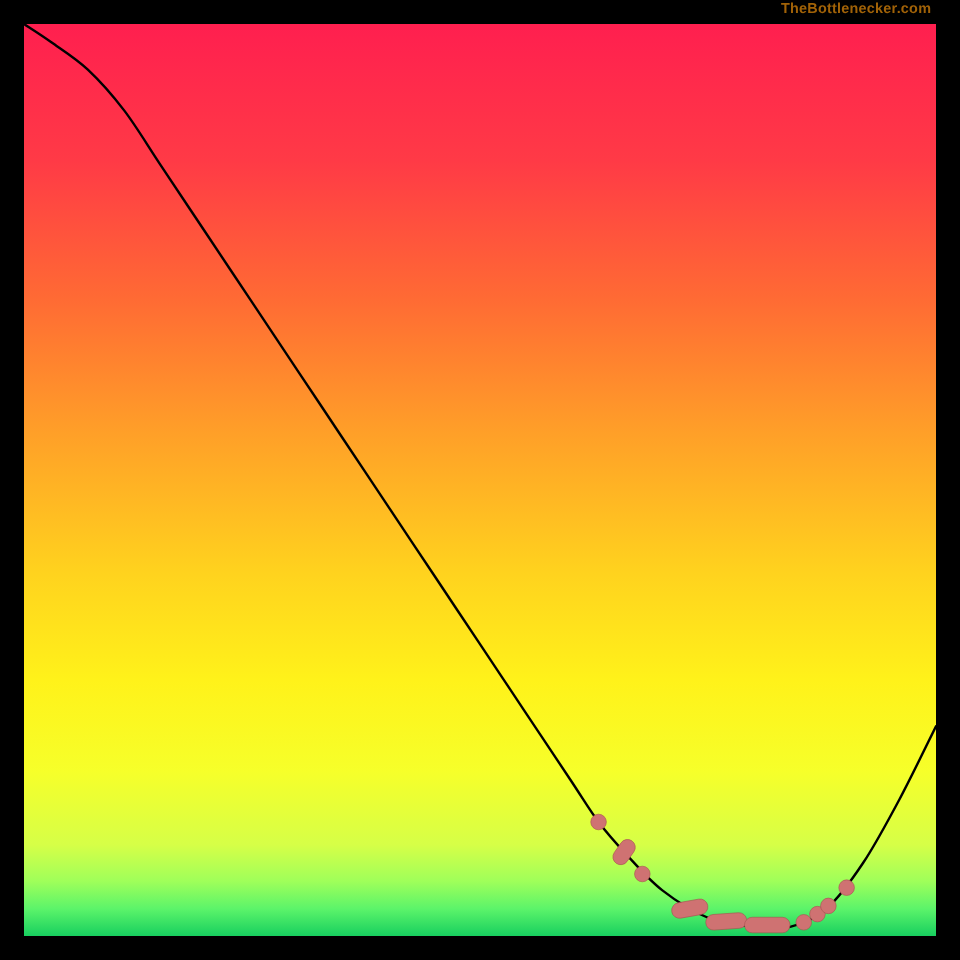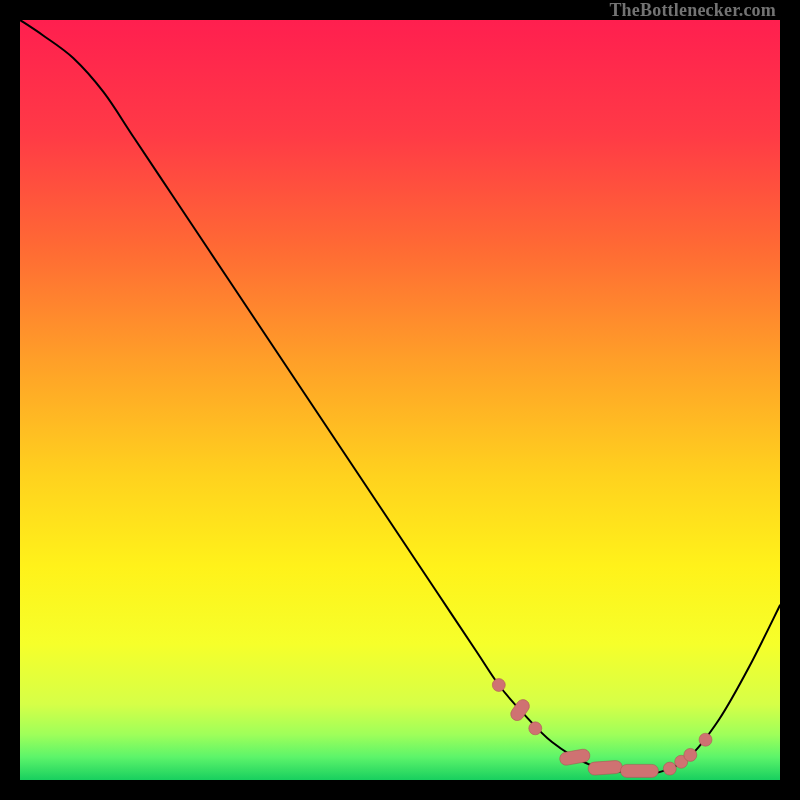--- a/index.html
+++ b/index.html
@@ -29,24 +29,24 @@
     overflow: hidden;
   }
   .bg {
     position: absolute;
     left: 0; top: 0; right: 0; bottom: 0;
   }
   .attribution {
     position: absolute;
     top: 0px;
     right: 24px;
-    font-family: Liberation Serif, serif;
-    font-size: 18px;
+    font-family: Liberation Sans, sans-serif;
+    font-size: 12px;
     font-weight: 600;
-    color: #737373;
+    color: #a16207;
     letter-spacing: 0.2px;
     user-select: none;
   }
   svg.curve {
     position: absolute;
     left: 0; top: 0;
     width: 760px;
     height: 760px;
   }
   .dot {

